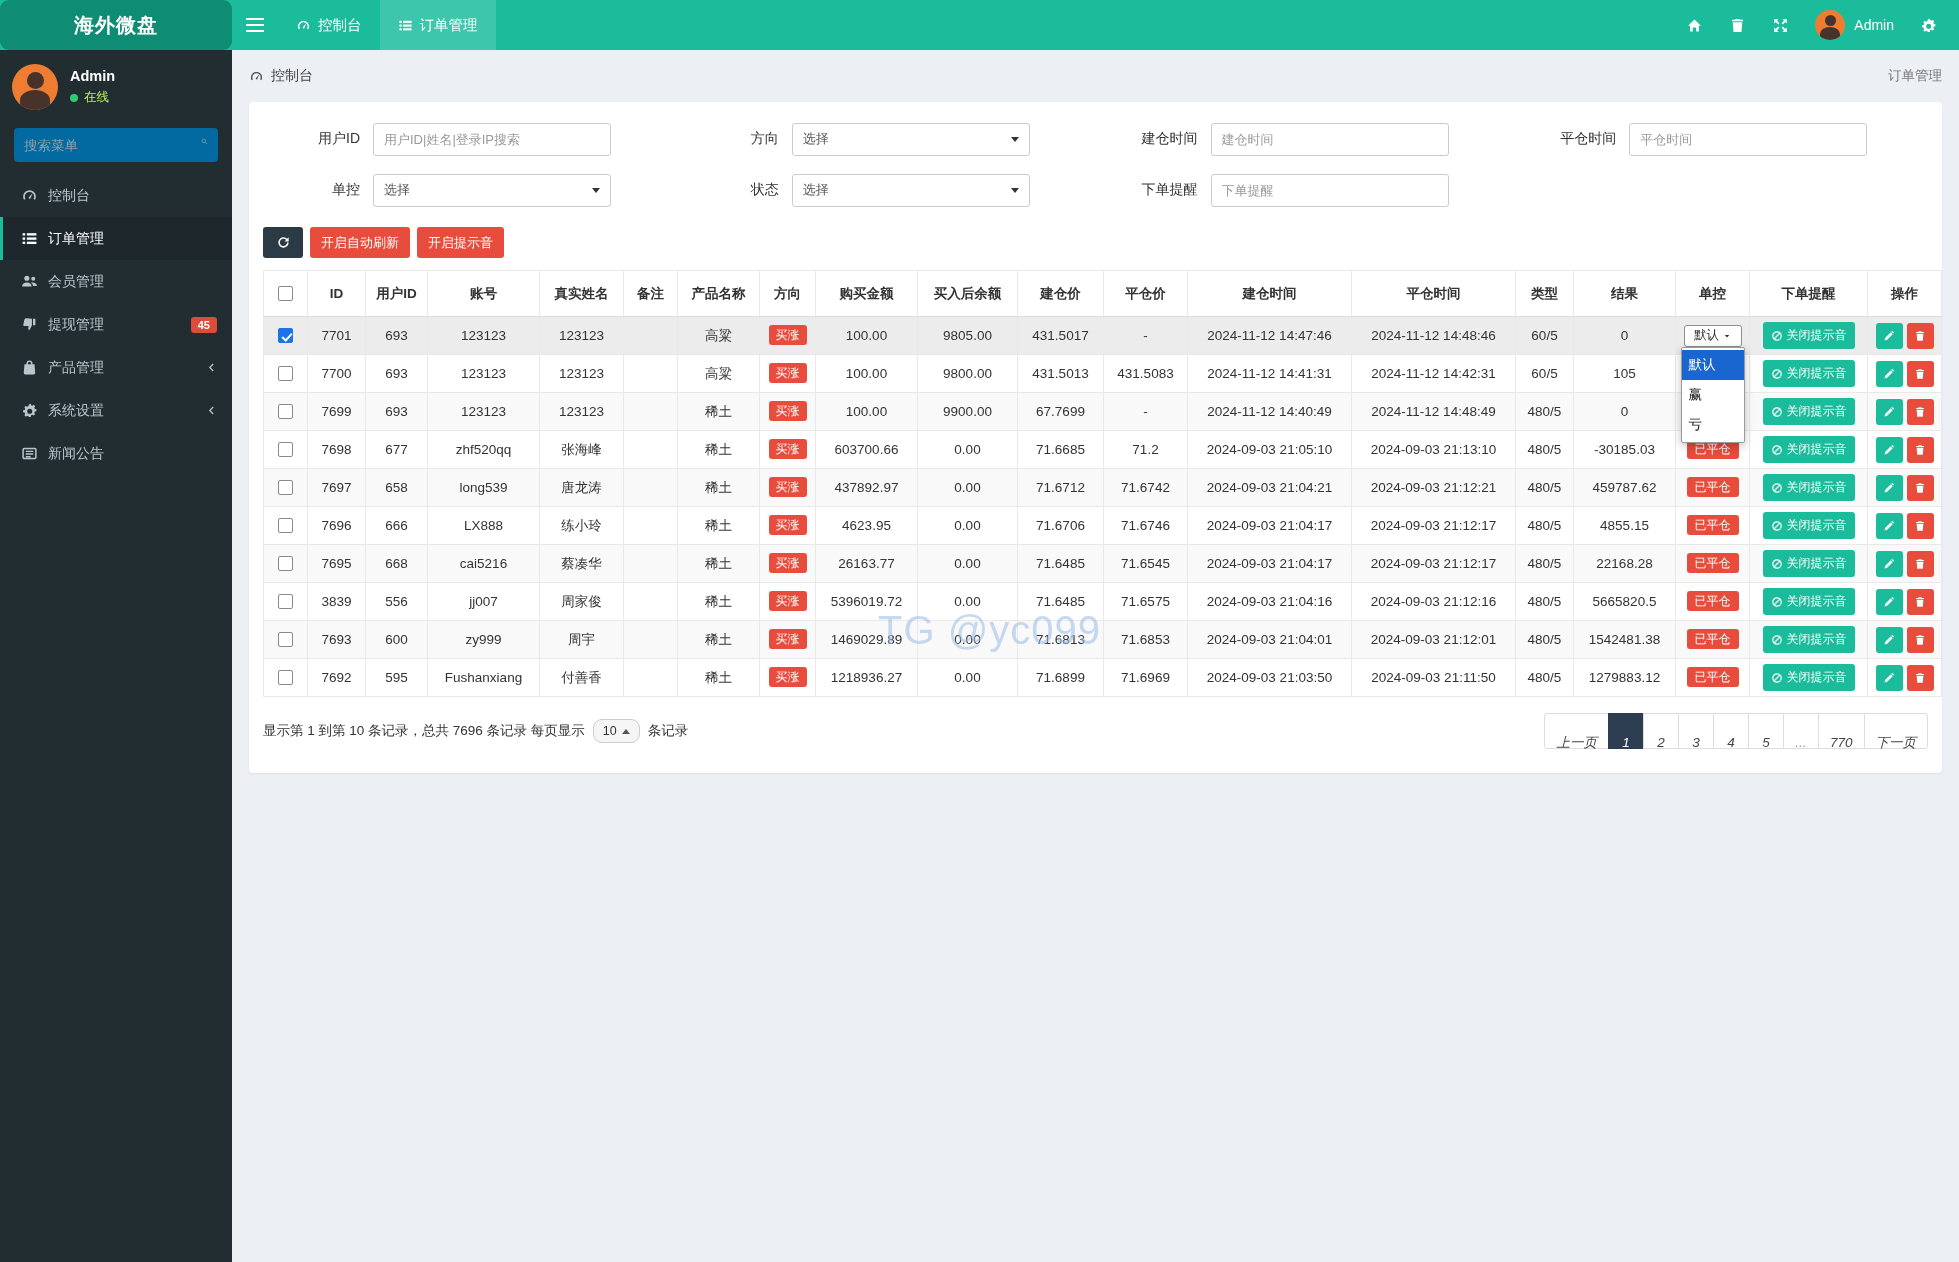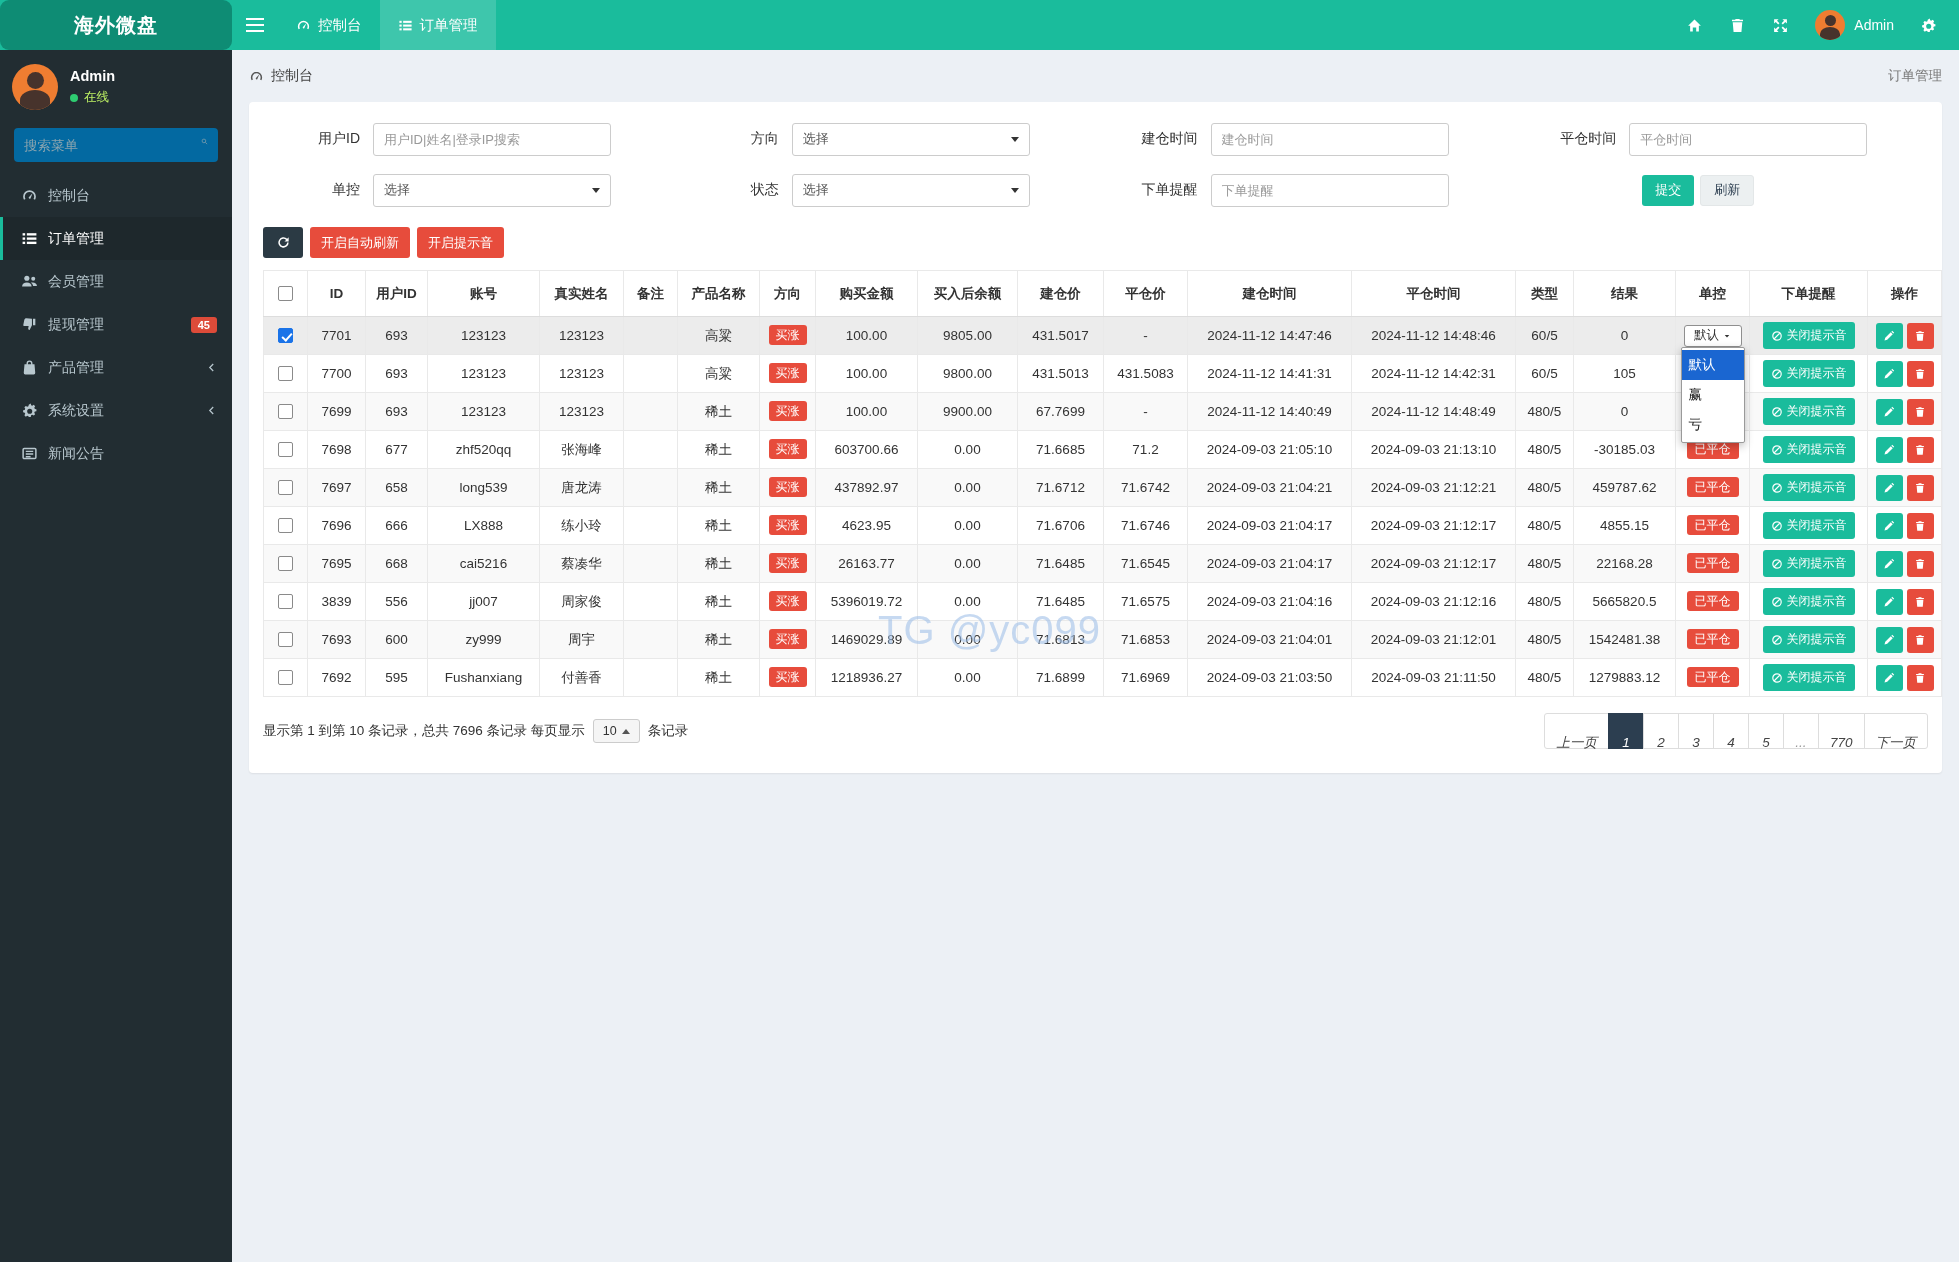--- a/index.html
+++ b/index.html
@@ -92,21 +92,21 @@
   .ctl-cell { position:relative; }
   .mini-select { display:inline-flex; align-items:center; justify-content:center; gap:4px; width:58px; height:22px; background:#fff; border:1px solid #8f8f8f; border-radius:3px; font-size:12.5px; cursor:pointer; }
   .mini-caret { width:8px; height:8px; color:#333; }
   .dropdown { position:absolute; left:50%; transform:translateX(-50%); top:30px; width:64px; background:#fff; border:1px solid #9a9a9a; border-radius:2px; box-shadow:0 3px 8px rgba(0,0,0,0.25); z-index:30; padding:2px 0; }
   .dropdown .opt { height:30px; line-height:30px; text-align:left; padding-left:7px; font-size:13.5px; color:#111; cursor:pointer; }
   .dropdown .opt.sel { background:#1a66d1; color:#fff; }
 
   
   .tfooter { display:flex; align-items:center; justify-content:space-between; padding:16px 14px 20px; }
   .summary { font-size:13.5px; color:#333; display:flex; align-items:center; gap:8px; }
-  .pp-select { display:inline-flex; align-items:center; gap:5px; border:1px solid #ccc; background:#f5f5f5; border-radius:3px; padding:4px 9px; font-size:12.5px; cursor:pointer; }
+  .pp-select { display:inline-flex; align-items:center; gap:5px; border:1px solid #ccc; background:#f5f5f5; border-radius:9px; padding:4px 9px; font-size:12.5px; cursor:pointer; }
   .pp-caret { width:0; height:0; border-left:4px solid transparent; border-right:4px solid transparent; border-bottom:5px solid #555; }
   .pager { display:flex; }
   .page-item { min-width:36px; height:36px; line-height:34px; padding:12px 11px; border:1px solid #ddd; background:#fff; color:#444; font-size:13.5px; text-align:center; margin-left:-1px; cursor:pointer;font-style:italic; }
   .page-item:first-child { border-radius:3px 0 0 3px; margin-left:0; }
   .page-item:last-child { border-radius:0 3px 3px 0; }
   .page-item.active { background:#2c3e50; border-color:#2c3e50; color:#fff; }
   .page-item.dots { color:#999; }
 
   .watermark { position:absolute; left:878px; top:608px; font-size:40px; color:rgba(160,192,232,0.6); z-index:35; pointer-events:none; letter-spacing:1px; }
 </style>
@@ -330,26 +330,20 @@
         <div class="f-ctrl f-select">
             <span>选择</span>
             <span class="caret"></span>
           </div>
       </div>
       <div class="f-item">
         <label>下单提醒</label>
         <div class="f-ctrl">
             <input placeholder="下单提醒" style="">
           </div>
-      </div>
-      <div class="f-item">
-        <div class="f-buttons">
-          <button class="btn btn-submit">提交</button>
-          <button class="btn btn-refresh">刷新</button>
-        </div>
       </div>
     </div>
 
     <div class="toolbar">
       <button class="btn btn-reload">
         <svg width="15" height="15" viewBox="0 0 16 16" fill="#fff">
             <path d="M13.5 8a5.5 5.5 0 1 1-1.6-3.9L13.5 2.5V7H9l1.8-1.8A3.9 3.9 0 1 0 11.9 8z"></path>
           </svg>
       </button>
       <button class="btn btn-red">开启自动刷新</button>

